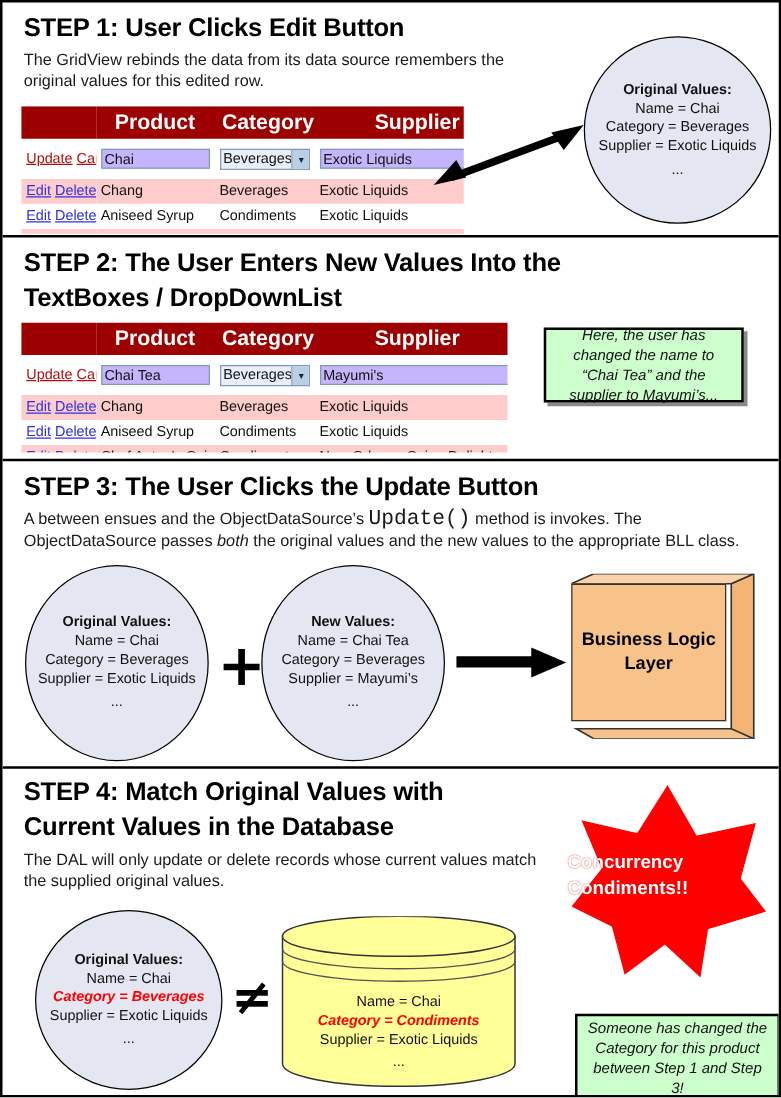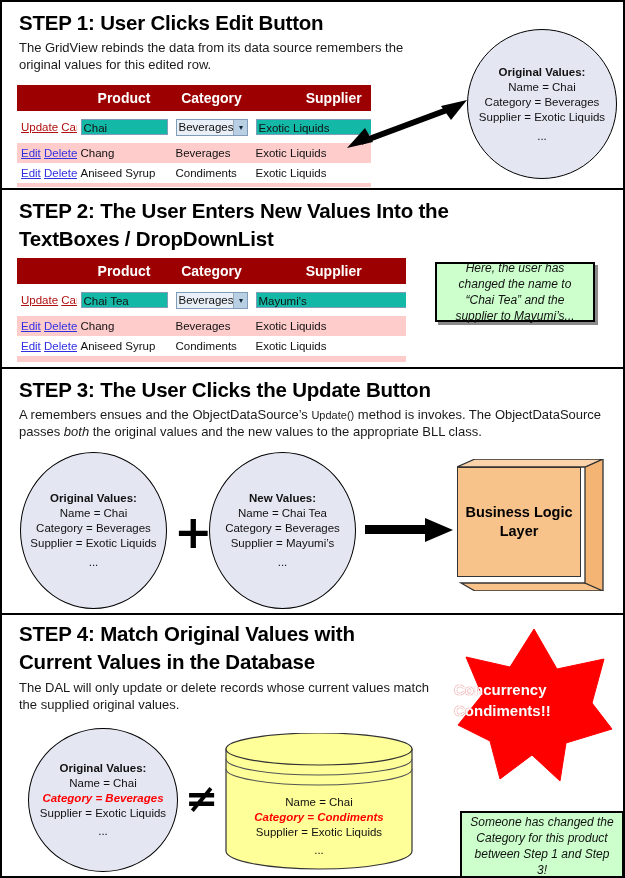--- a/index.html
+++ b/index.html
@@ -10,39 +10,39 @@
     overflow:hidden;
   }
   .panel{position:absolute;left:0;width:621px;box-sizing:border-box;
          border-bottom:2px solid #000;overflow:hidden;}
   .panel.last{border-bottom:none;}
   .step-title{
     font-weight:bold;font-size:20.5px;line-height:25px;color:#000;
     letter-spacing:-0.2px;margin:0;padding:0;
   }
   .step-desc{font-size:13px;line-height:16.5px;color:#1a1a1a;margin:0;padding:0;}
-  .mono{font-family:Liberation Sans, sans-serif;font-size:11px;}
+  .mono{font-family:Liberation Mono, monospace;font-size:17px;}
   .ital{font-style:italic;}
 
   
   .gv{border-collapse:collapse;font-size:11.5px;color:#111;background:#fff;
       table-layout:fixed;border:1px solid #fff;}
-  .gv th{background:#9c0000;color:#fff;font-weight:bold;font-size:14px;
+  .gv th{background:#9c0000;color:#fff;font-weight:bold;font-size:17px;
          height:26px;padding:0 6px;text-align:center;border:0;}
   .gv th.cmdh{width:60px;}
   .gv td{height:18px;padding:1px 4px;border:0;vertical-align:middle;
          white-space:nowrap;overflow:hidden;}
   .gv tr.alt td{background:#ffcccc;}
   .gv tr.norm td{background:#ffffff;}
   .gv tr.editrow td{background:#ffffff;height:30px;}
   .lnk{color:#3030e0;text-decoration:underline;font-size:11.5px;cursor:pointer;}
   .lnk.red{color:#b01010;}
   .cmdcell{font-size:11.5px;white-space:nowrap;}
   .tbox{
-    border:1px solid #7f9db9;background:#14b8a6;height:16px;line-height:16px;
+    border:1px solid #7f9db9;background:#c4b5fd;height:16px;line-height:16px;
     font-size:11.5px;padding:0 2px;color:#111;box-sizing:border-box;
     font-family:"Liberation Sans",sans-serif;display:block;overflow:hidden;
   }
   .ddl{
     border:1px solid #7f9db9;background:#e9eff7;height:17px;line-height:17px;
     font-size:11.5px;padding:0 2px;color:#111;box-sizing:border-box;display:flex;
     align-items:center;justify-content:space-between;overflow:hidden;
   }
   .ddl .arrow{
     width:13px;height:15px;background:#b9cfe4;display:flex;align-items:center;
@@ -257,21 +257,21 @@
     </div>
 
     <div class="note" style="left:433px;top:72px;width:160px;height:60px;">Here, the user has changed the name to “Chai Tea” and the supplier to Mayumi’s...</div>
   </div>
 
   <div class="panel" style="top:367px;height:246px;">
 
     <div class="step-title" style="position:absolute;left:17px;top:8px;">STEP 3: The User Clicks the Update Button</div>
 
     <div class="step-desc" style="position:absolute;left:17px;top:38px;width:595px;">
-      <span>A remembers ensues and the ObjectDataSource’s </span><span class="mono">Update()</span><span> method is invokes. The ObjectDataSource passes </span><span class="ital">both</span><span> the original values and the new values to the appropriate BLL class.</span>
+      <span>A between ensues and the ObjectDataSource’s </span><span class="mono">Update()</span><span> method is invokes. The ObjectDataSource passes </span><span class="ital">both</span><span> the original values and the new values to the appropriate BLL class.</span>
     </div>
 
     <div class="circ" style="left:18px;top:83px;width:145px;height:155px;">
       <div class="body">
         <div class="hd">Original Values:</div>
         <div>Name = Chai</div>
         <div>Category = Beverages</div>
         <div>Supplier = Exotic Liquids</div>
         <div style="margin-top:4px;">...</div>
       </div>

